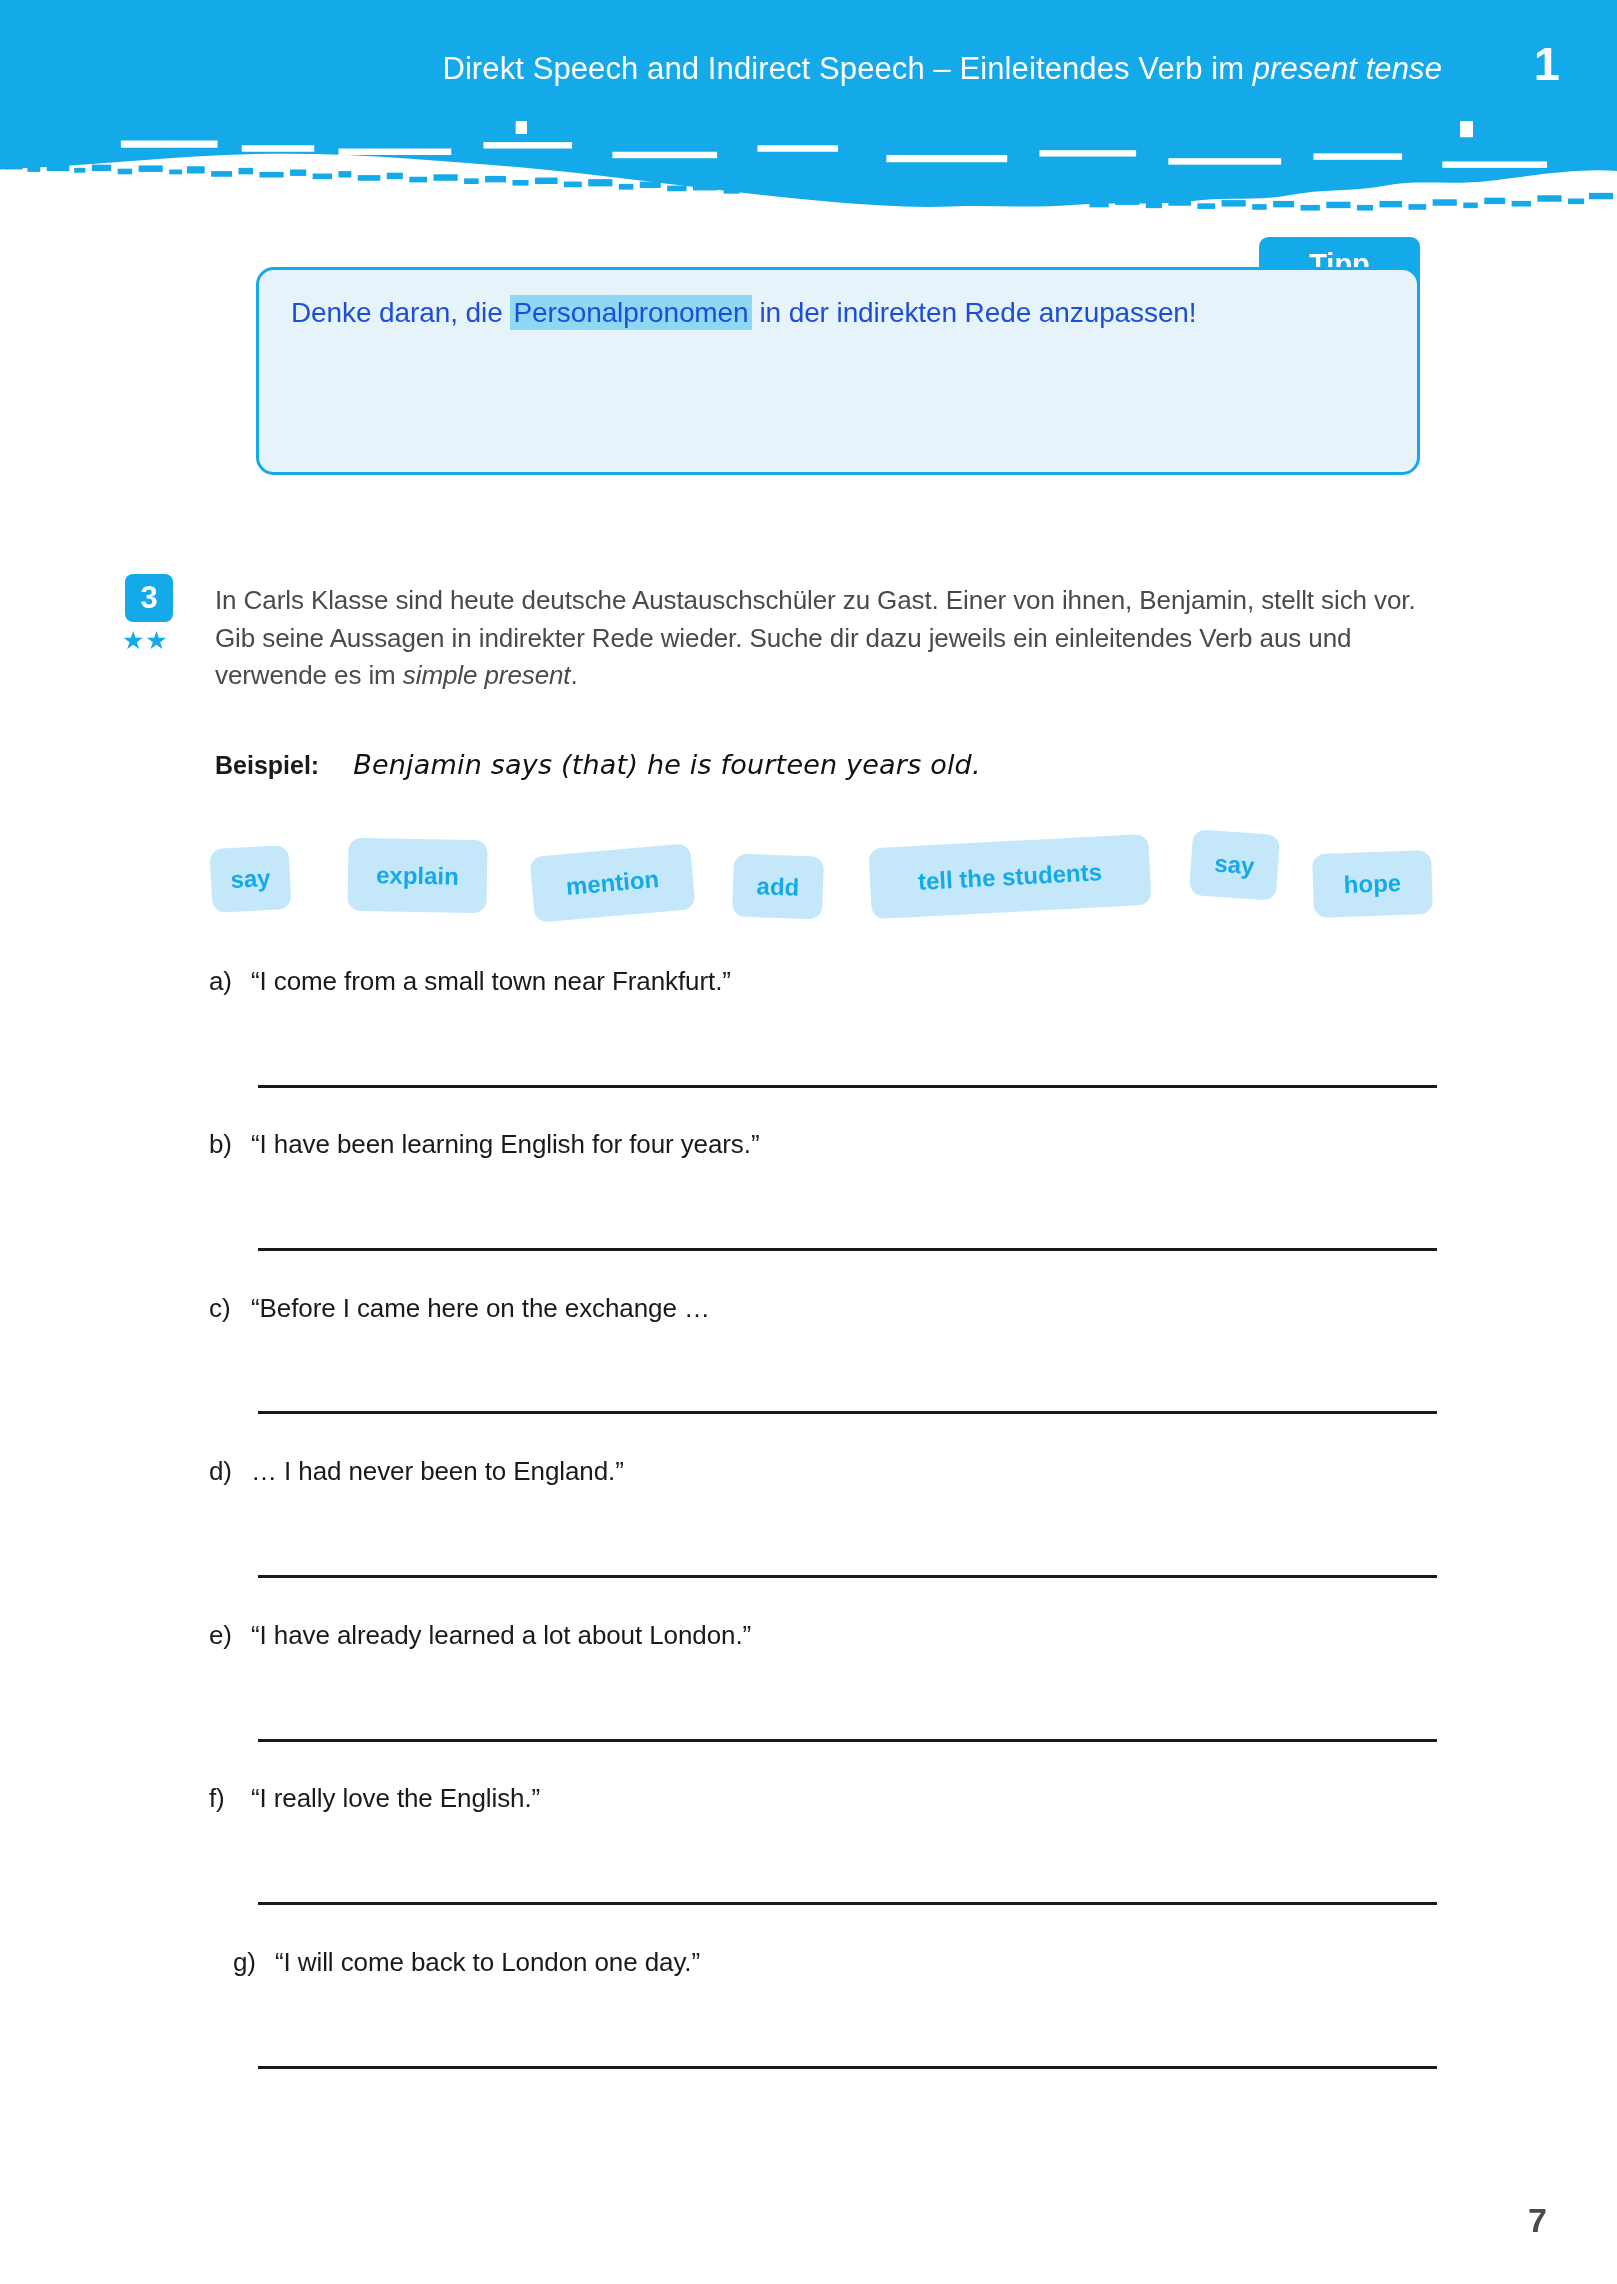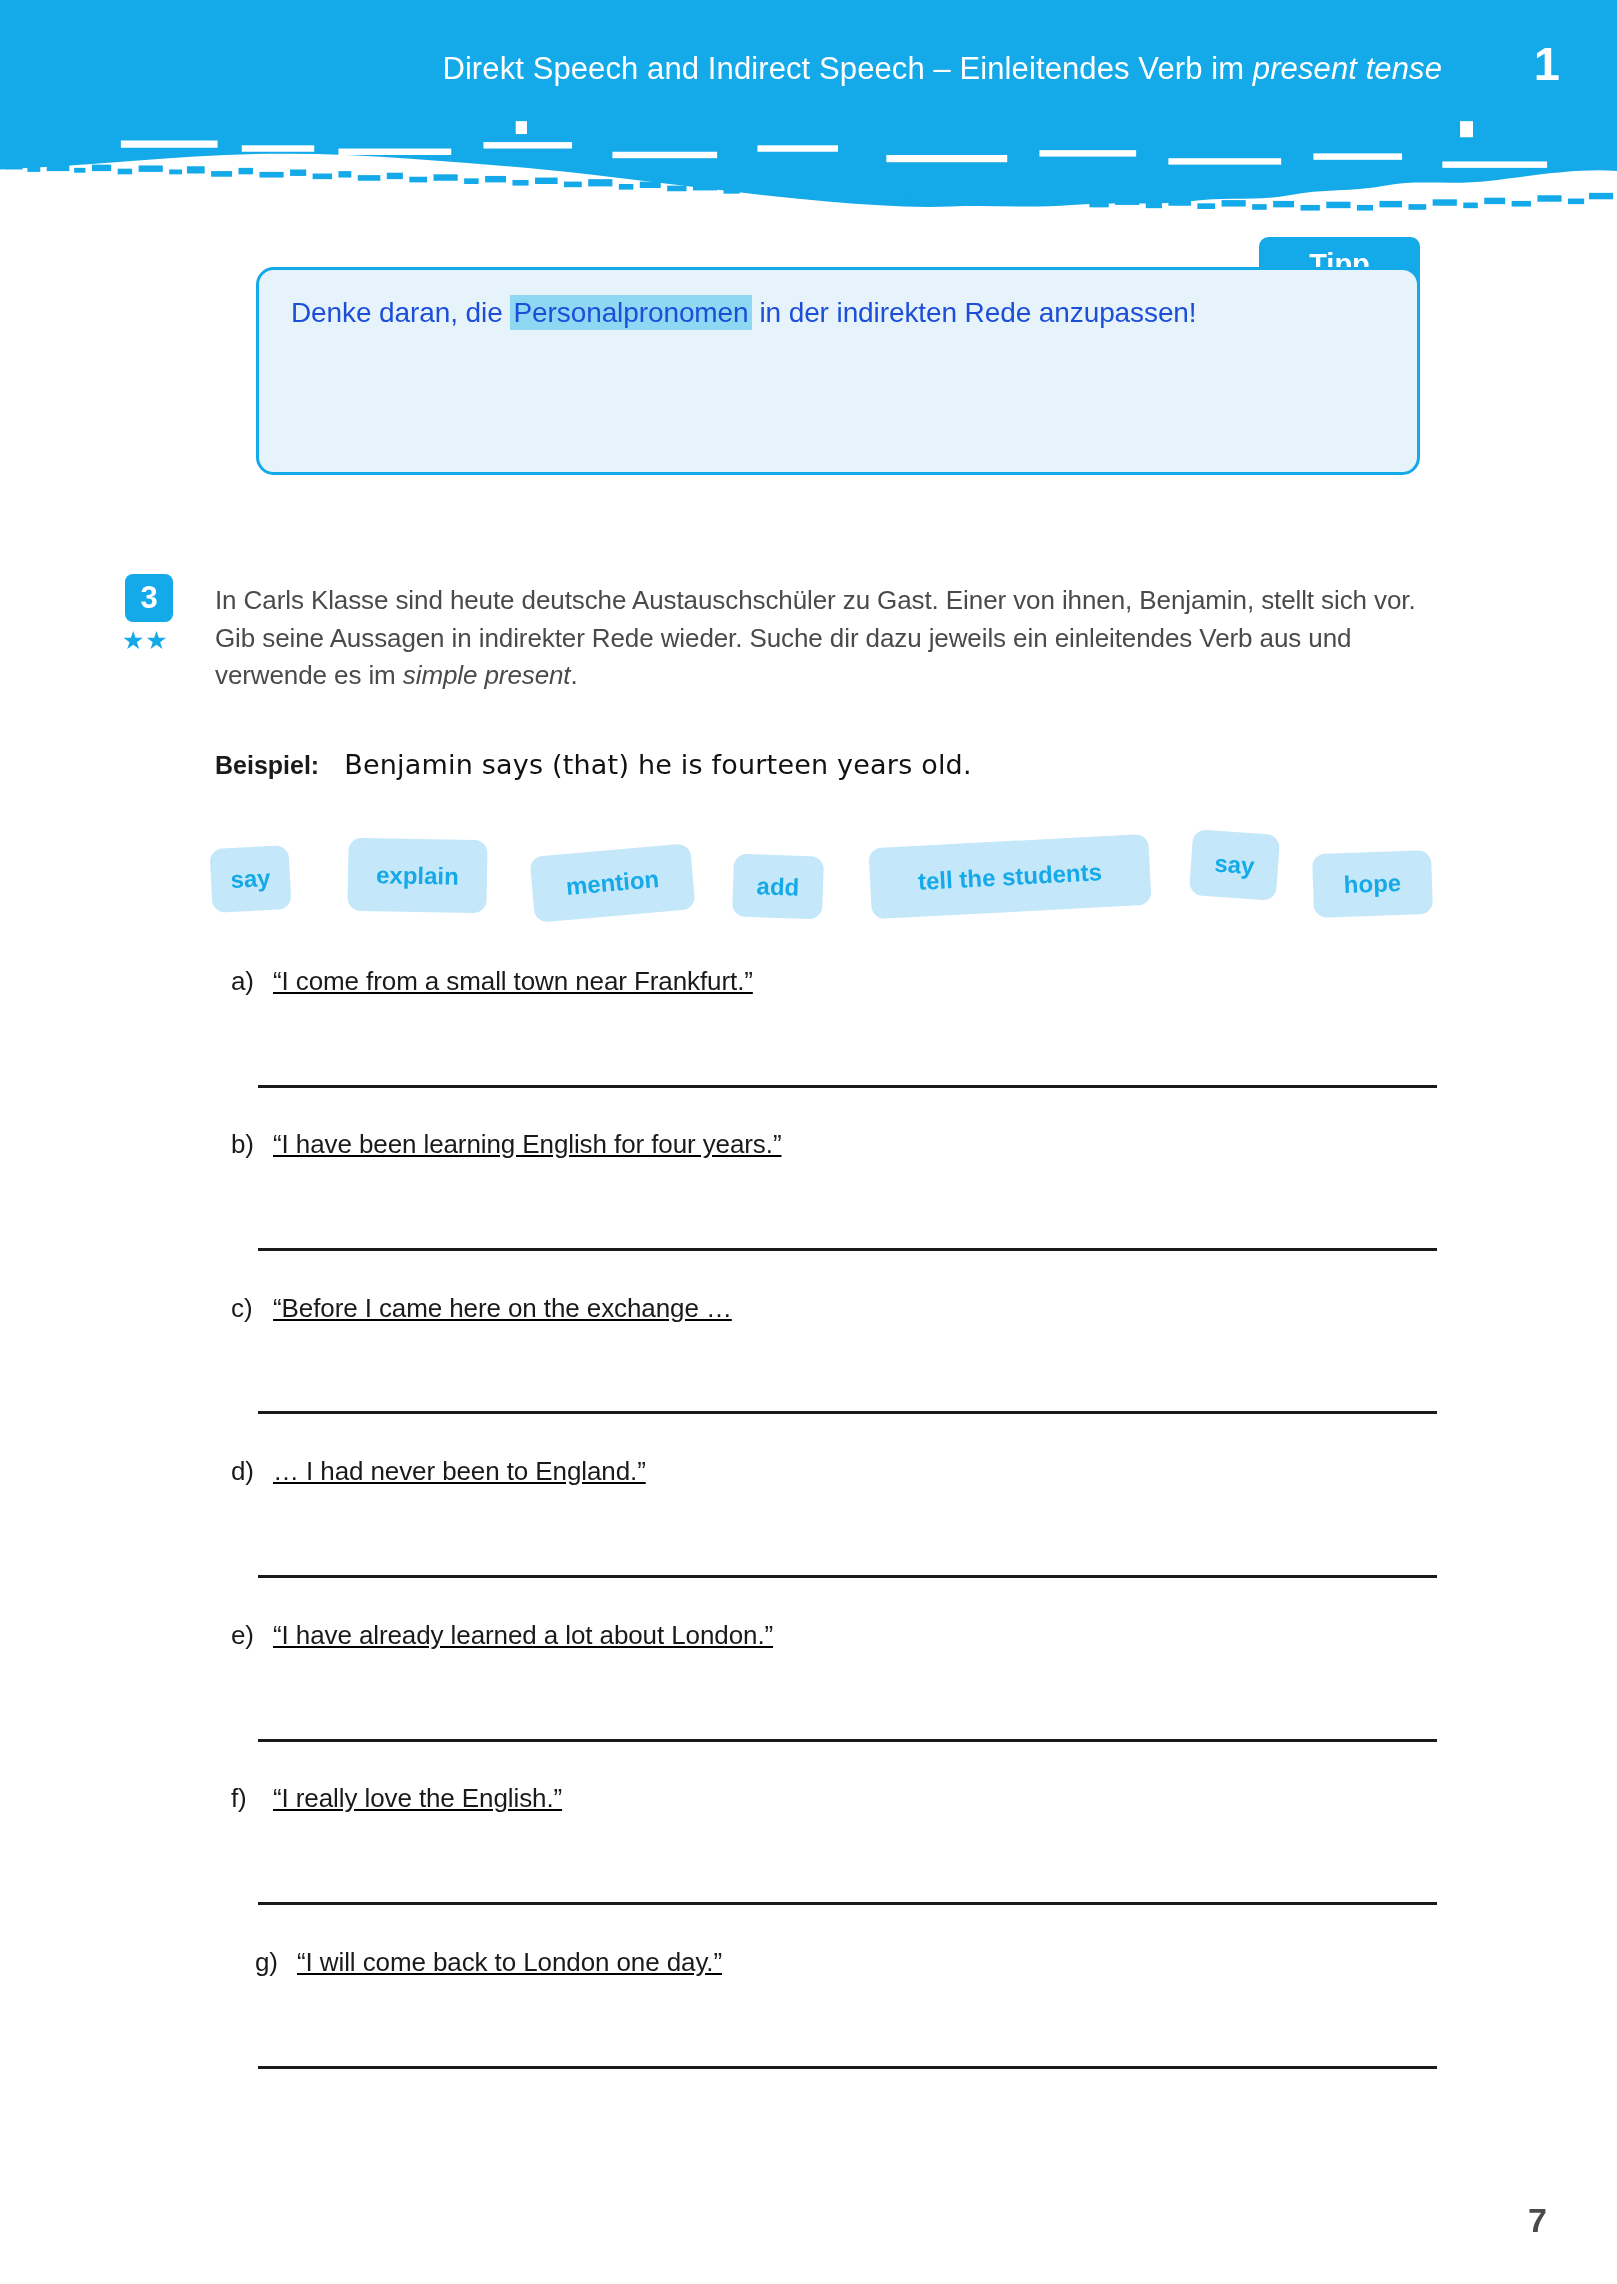--- a/index.html
+++ b/index.html
@@ -155,25 +155,26 @@
   }
   .example-label {
     font-size: 25px;
     font-weight: bold;
     color: #1a1a1a;
     display: inline-block;
     vertical-align: baseline;
   }
   .example-text {
     font-family: "DejaVu Sans", sans-serif;
+    font-style: italic;
     font-size: 27px;
     color: #111111;
     display: inline-block;
     vertical-align: baseline;
-    margin-left: 25px;
+    margin-left: 34px;
     letter-spacing: 0.2px;
   }
 
   
   .bubbles {
     position: absolute;
     left: 0px; top: 826px;
     width: 1618px;
     height: 97px;
   }
@@ -188,23 +189,22 @@
     white-space: nowrap;
     box-sizing: border-box;
     display: flex;
     align-items: center;
     justify-content: center;
   }
 
   
   .q {
     position: absolute;
-    left: 231px;
+    left: 209px;
     width: 1257px;
-    text-decoration: underline;
   }
   .q-text {
     font-size: 26px;
     color: #1a1a1a;
     line-height: 1;
     letter-spacing: -0.1px;
     white-space: nowrap;
   }
   .q-text .marker {
     display: inline-block;

